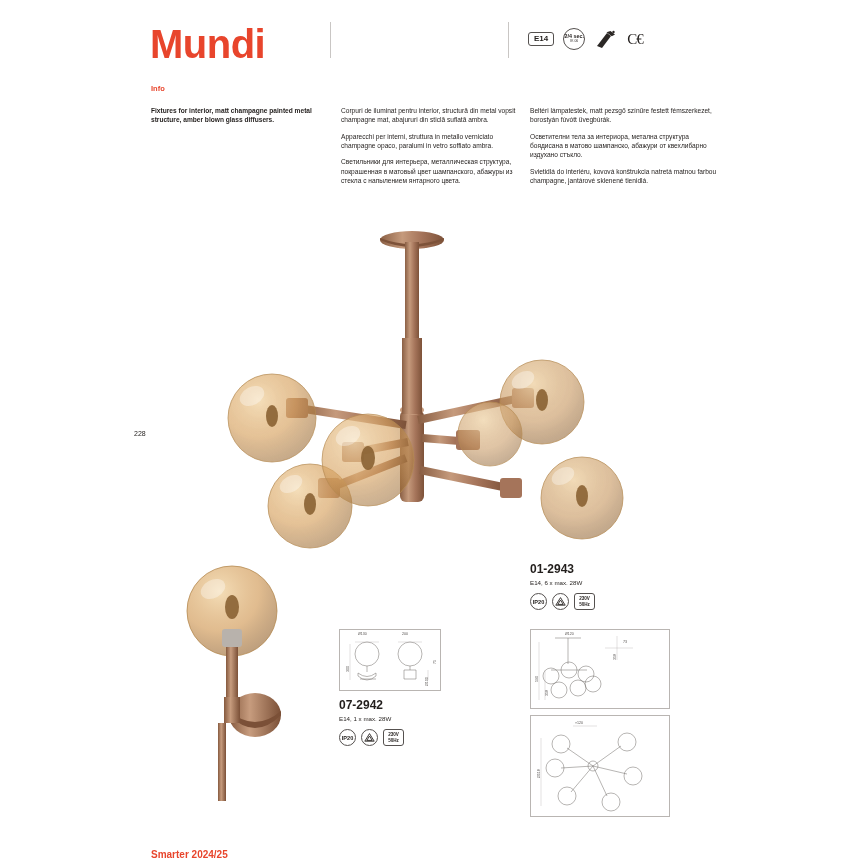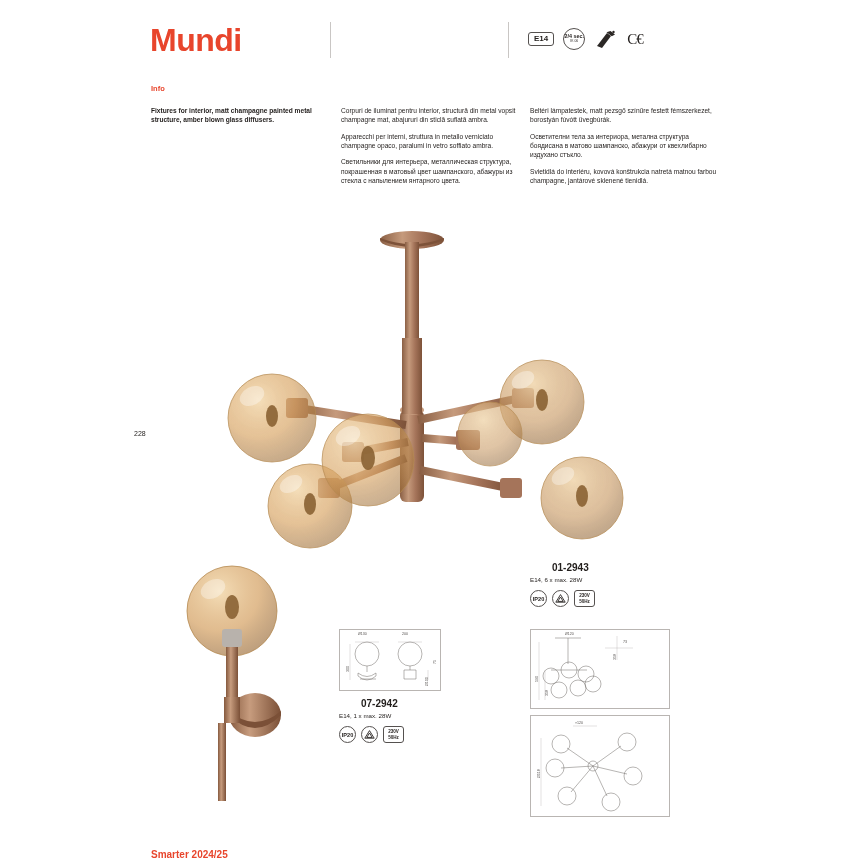--- a/index.html
+++ b/index.html
@@ -11,21 +11,21 @@
     color: #221e1c;
     position: relative;
     overflow: hidden;
   }
   .page { position: relative; width: 868px; height: 868px; }
 
   
   .brand-title {
     position: absolute;
     left: 150px; top: 22px;
-    font-size: 32px;
+    font-size: 40px;
     font-weight: bold;
     color: #e8452c;
     letter-spacing: -0.5px;
   }
   .hdr-divider {
     position: absolute;
     top: 22px;
     width: 1px; height: 36px;
     background: #c9c6c4;
   }
@@ -100,24 +100,23 @@
   .footer {
     position: absolute;
     left: 151px; top: 849px;
     font-size: 10px;
     font-weight: bold;
     color: #e8452c;
   }
 
   
   .prod-code {
-    font-size: 10px;
-    font-weight: bold;
-    color: #221e1c;
-    margin-left: 22px;
+    font-size: 12px;
+    font-weight: bold;
+    color: #221e1c;
   }
   .prod-spec {
     font-size: 6.2px;
     color: #221e1c;
     margin-top: 3px;
   }
   .icon-row {
     display: flex;
     align-items: center;
     gap: 5px;

